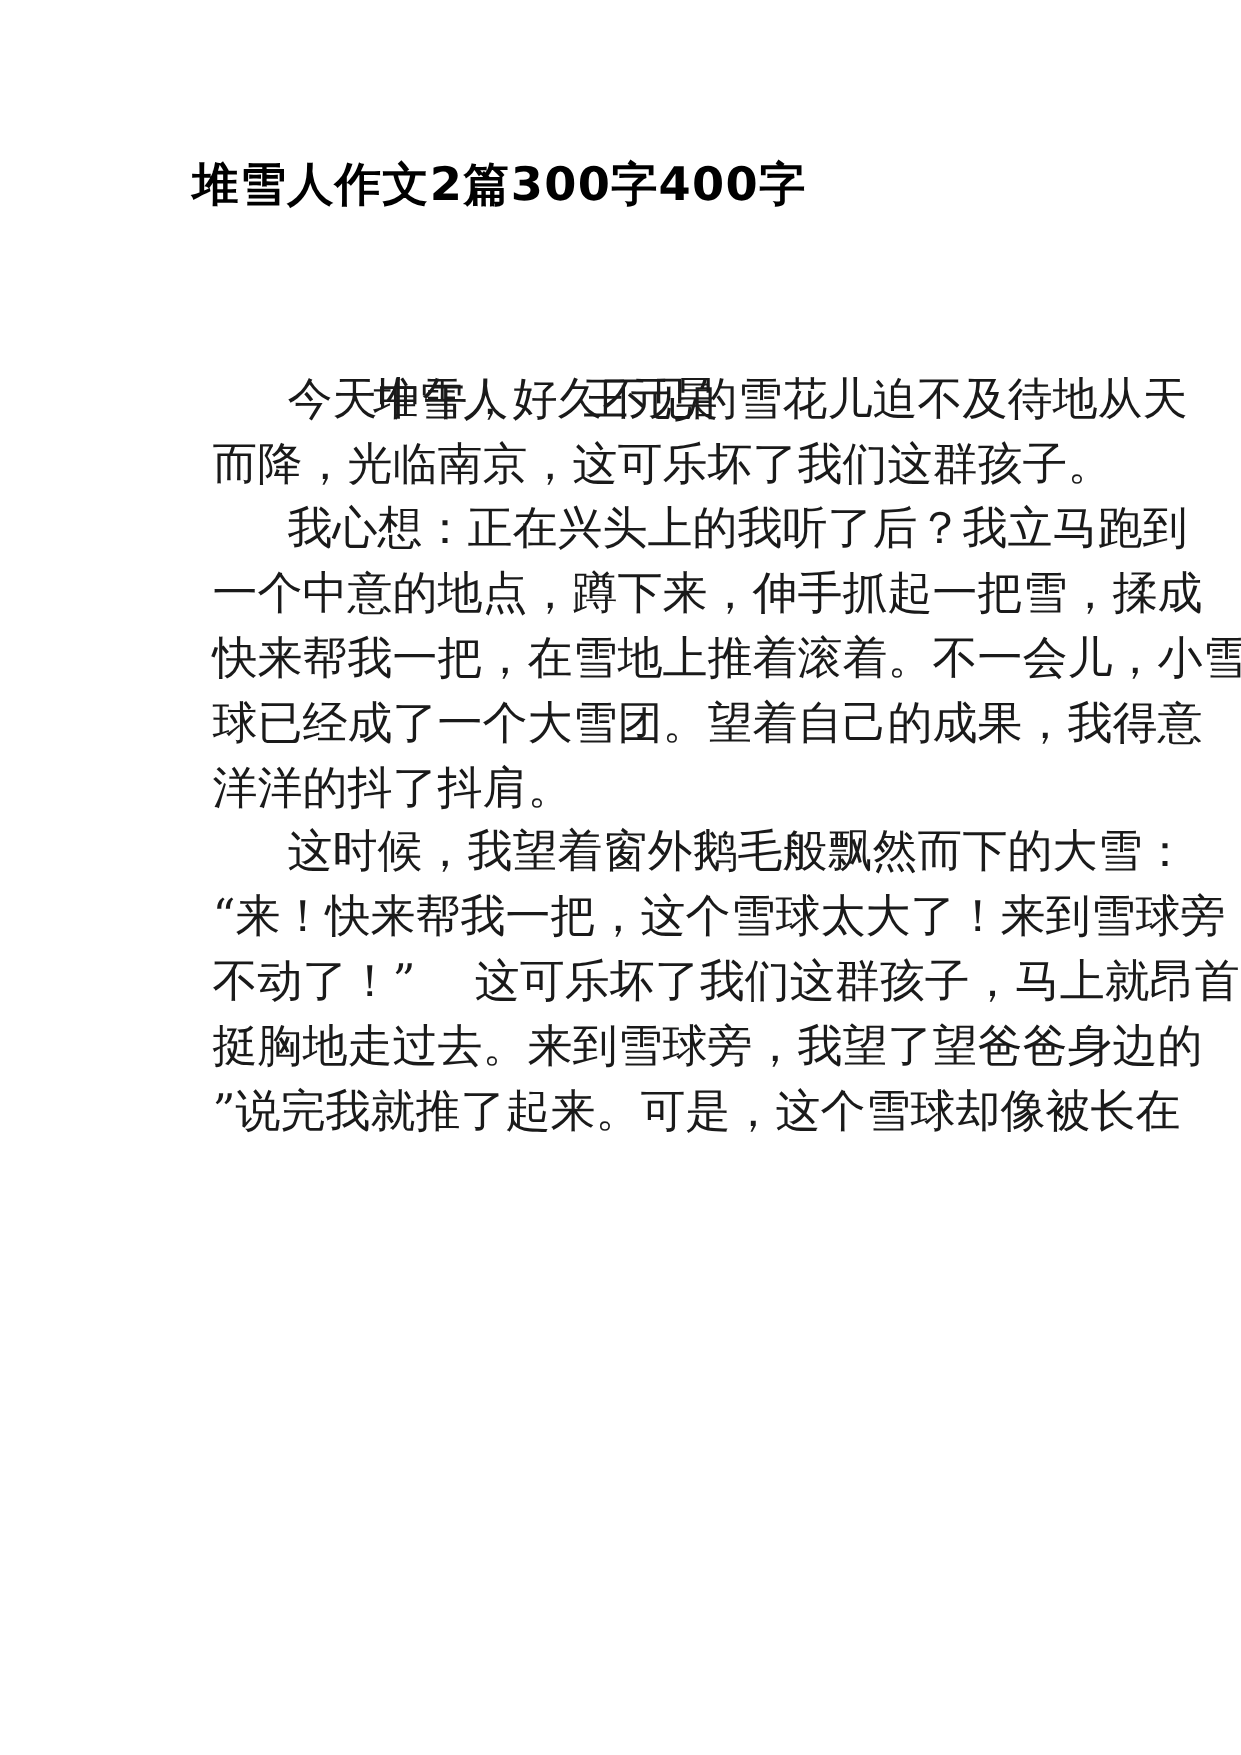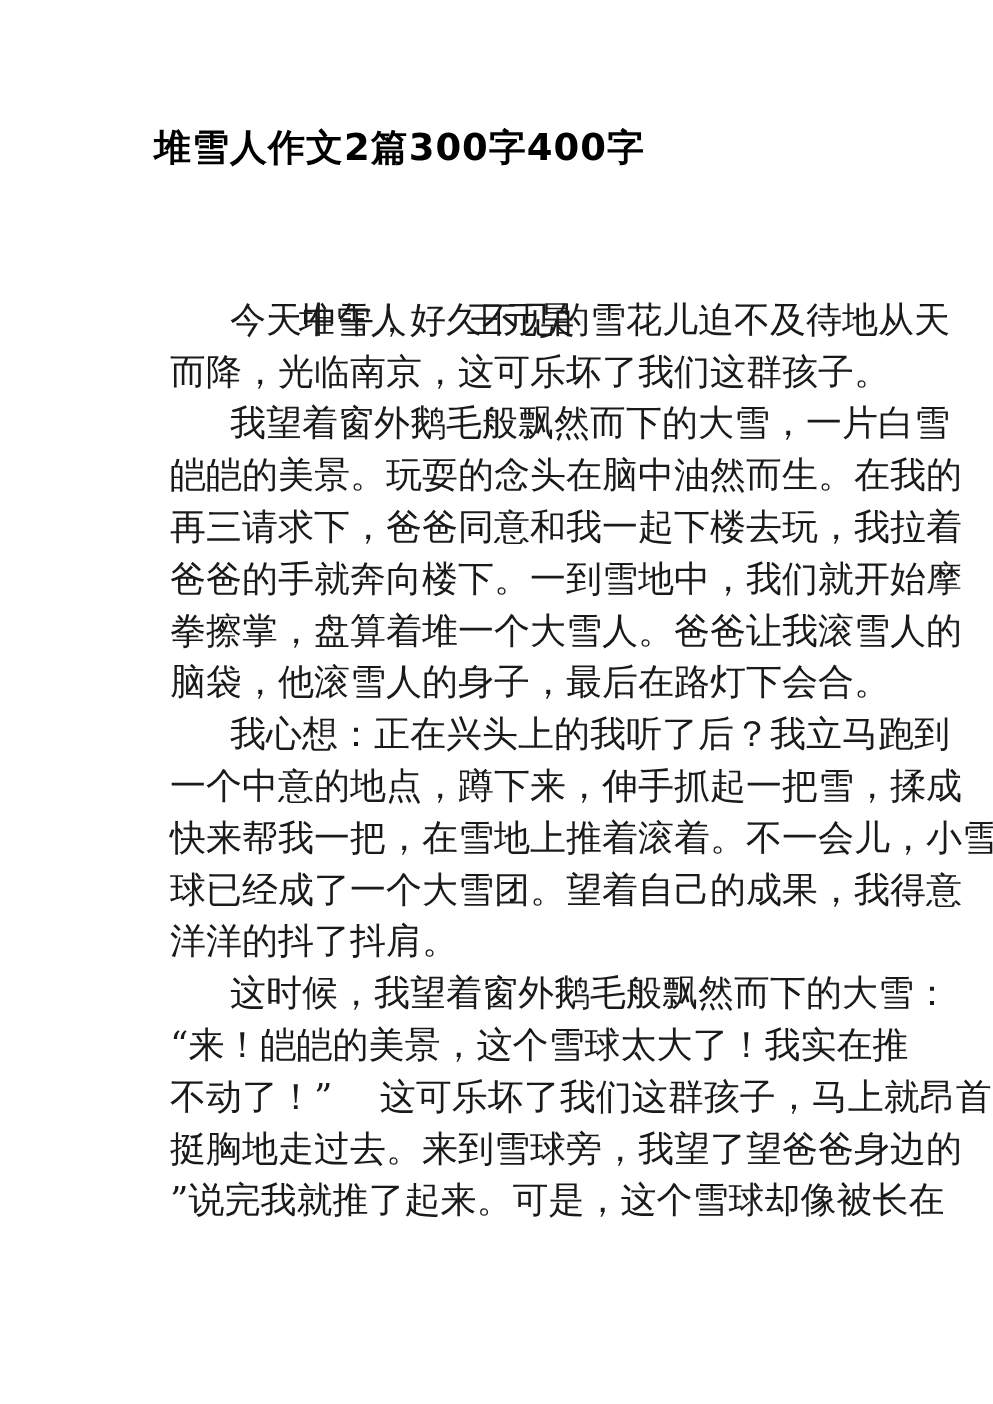--- a/index.html
+++ b/index.html
@@ -66,38 +66,30 @@
   <div class="body">
     <div class="line indent byline">
       <span>堆雪人</span><span class="gap"></span><span>王元昊</span>
     </div>
 
     <div>
       <span class="line indent">今天中午，好久不见的雪花儿迫不及待地从天</span>
       <span class="line">而降，光临南京，这可乐坏了我们这群孩子。</span>
     </div>
 
-    <div>
-      <span class="line indent">我望着窗外鹅毛般飘然而下的大雪，一片白雪</span>
-      <span class="line">皑皑的美景。玩耍的念头在脑中油然而生。在我的</span>
-      <span class="line">再三请求下，爸爸同意和我一起下楼去玩，我拉着</span>
-      <span class="line">爸爸的手就奔向楼下。一到雪地中，我们就开始摩</span>
-      <span class="line">拳擦掌，盘算着堆一个大雪人。爸爸让我滚雪人的</span>
-      <span class="line">脑袋，他滚雪人的身子，最后在路灯下会合。</span>
-    </div>
 
     <div>
       <span class="line indent">我心想：正在兴头上的我听了后？我立马跑到</span>
       <span class="line">一个中意的地点，蹲下来，伸手抓起一把雪，揉成</span>
       <span class="line">快来帮我一把，在雪地上推着滚着。不一会儿，小雪</span>
       <span class="line">球已经成了一个大雪团。望着自己的成果，我得意</span>
       <span class="line">洋洋的抖了抖肩。</span>
     </div>
 
     <div>
       <span class="line indent">这时候，我望着窗外鹅毛般飘然而下的大雪：</span>
-      <span class="line">“来！皑皑的美景，这个雪球太大了！我实在推</span>
+      <span class="line">“来！快来帮我一把，这个雪球太大了！来到雪球旁</span>
       <span class="line">不动了！”　 这可乐坏了我们这群孩子，马上就昂首</span>
       <span class="line">挺胸地走过去。来到雪球旁，我望了望爸爸身边的</span>
       <span class="line">”说完我就推了起来。可是，这个雪球却像被长在</span>
     </div>
   </div>
 </div>
 
 </body></html>

